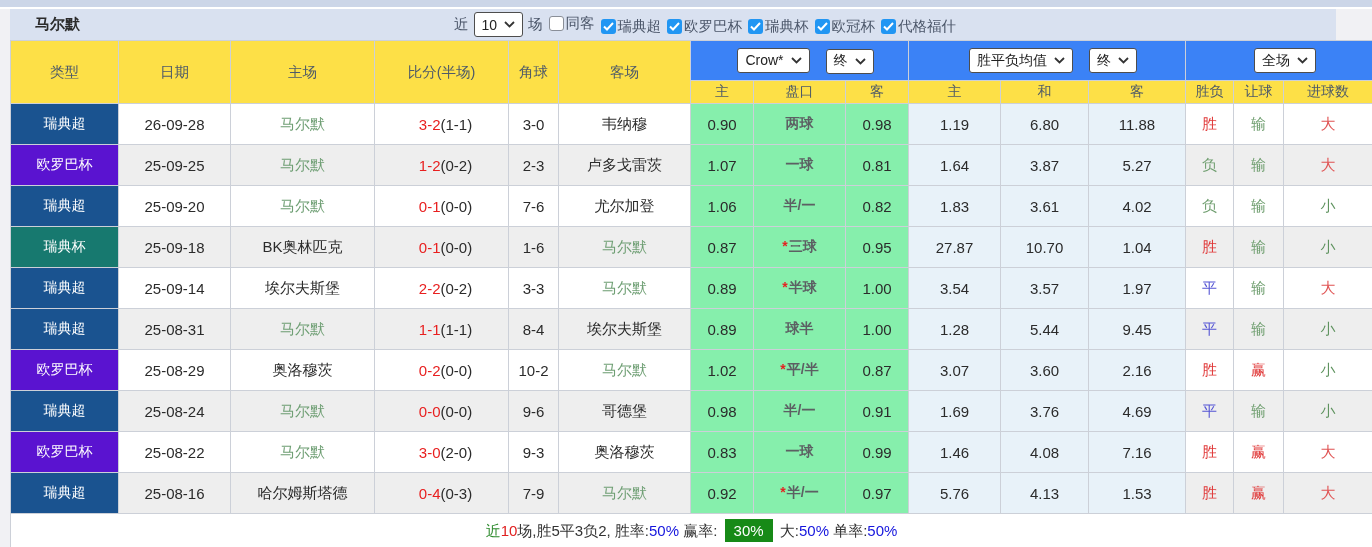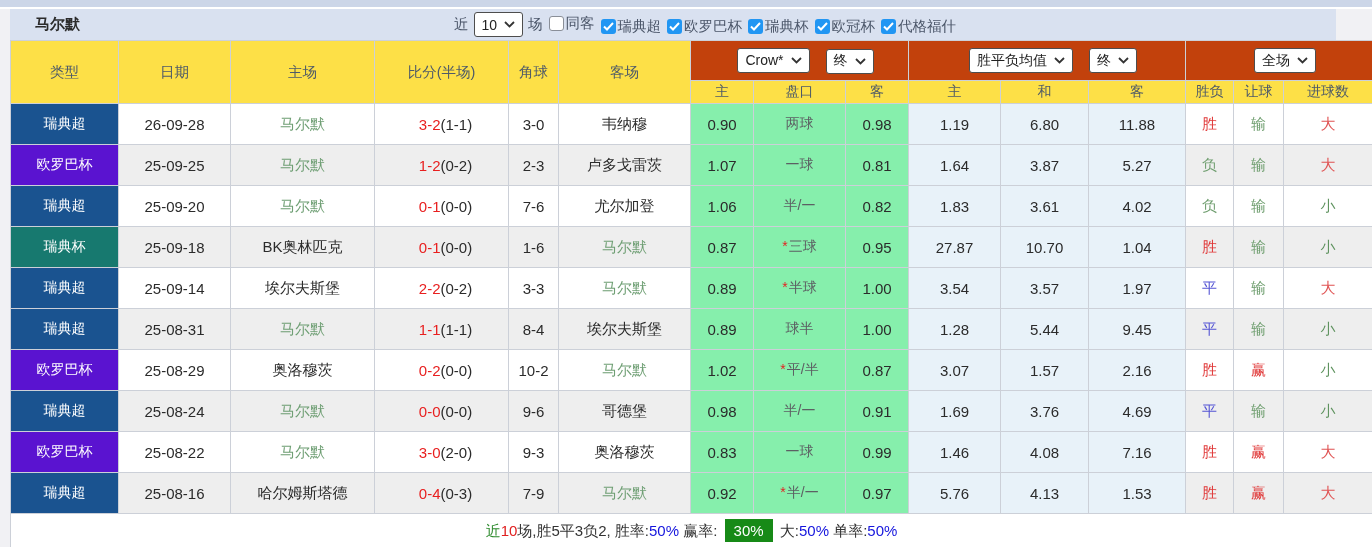--- a/index.html
+++ b/index.html
@@ -36,29 +36,29 @@
   }
   .cbox.checked { background:var(--accent); }
   .cbox.unchecked { background:#fff; border:1.5px solid #8a8f98; }
 
   
   table { border-collapse:collapse; table-layout:fixed; width:1362px; background:#fff; }
   th, td { border:1px solid #ccd0d8; text-align:center; vertical-align:middle; overflow:hidden; }
   thead th { background:#fde047; color:#4e5a68; font-weight:normal; font-size:14.5px; }
   .hrow1 th { height:40px; }
   .hrow2 th { height:23px; font-size:14px; }
-  .hgroup { background:#c2410c;padding-left:12px; }
+  .hgroup { background:#3b82f6;padding-left:12px; }
   .hgroup .sel { margin:0 6px; }
   tbody td { height:41px; font-size:15px; color:#2b2b2b; }
   tbody tr.alt td { background:#eeeeee; }
   td.league { color:#fff; font-size:14px; }
   td.green { color:var(--team-green); }
   td.cream, tbody tr.alt td.cream { background:#86efac; }
   td.blue,  tbody tr.alt td.blue  { background:#e8f2f9; }
-  td.hcap { font-size:14px; color:#5c6063; }
+  td.hcap { font-size:14px; color:#5c6063;font-weight:bold; }
   .sc { color:var(--score-red);margin-left:8px; }
   .half { color:#2b2b2b; }
   .star { color:#e42222; margin-right:1px; }
   tfoot td { height:34px; background:#fff; font-size:15px; color:#333; }
   .badge { display:inline-block; color:#fff; background:var(--badge-green); padding:3px 9px; margin:0 3px; }
   .seg { white-space:pre; }
 </style>
 </head>
 <body>
 
@@ -301,21 +301,21 @@
           <td class="league" style="background: rgb(90, 19, 208);">欧罗巴杯</td>
           <td>25-08-29</td>
           <td>奥洛穆茨</td>
           <td><span class="sc">0-2</span><span class="half">(0-0)</span></td>
           <td>10-2</td>
           <td class="green">马尔默</td>
           <td class="cream">1.02</td>
           <td class="cream hcap"><span class="star">*</span>平/半</td>
           <td class="cream">0.87</td>
           <td class="blue">3.07</td>
-          <td class="blue">1.57</td>
+          <td class="blue">3.60</td>
           <td class="blue">2.16</td>
           <td style="color: rgb(224, 54, 54);">胜</td>
           <td style="color: rgb(224, 54, 54);">赢</td>
           <td style="color: rgb(95, 147, 95);">小</td>
         </tr>
         <tr class="alt">
           <td class="league" style="background: rgb(26, 83, 144);">瑞典超</td>
           <td>25-08-24</td>
           <td class="green">马尔默</td>
           <td><span class="sc">0-0</span><span class="half">(0-0)</span></td>

